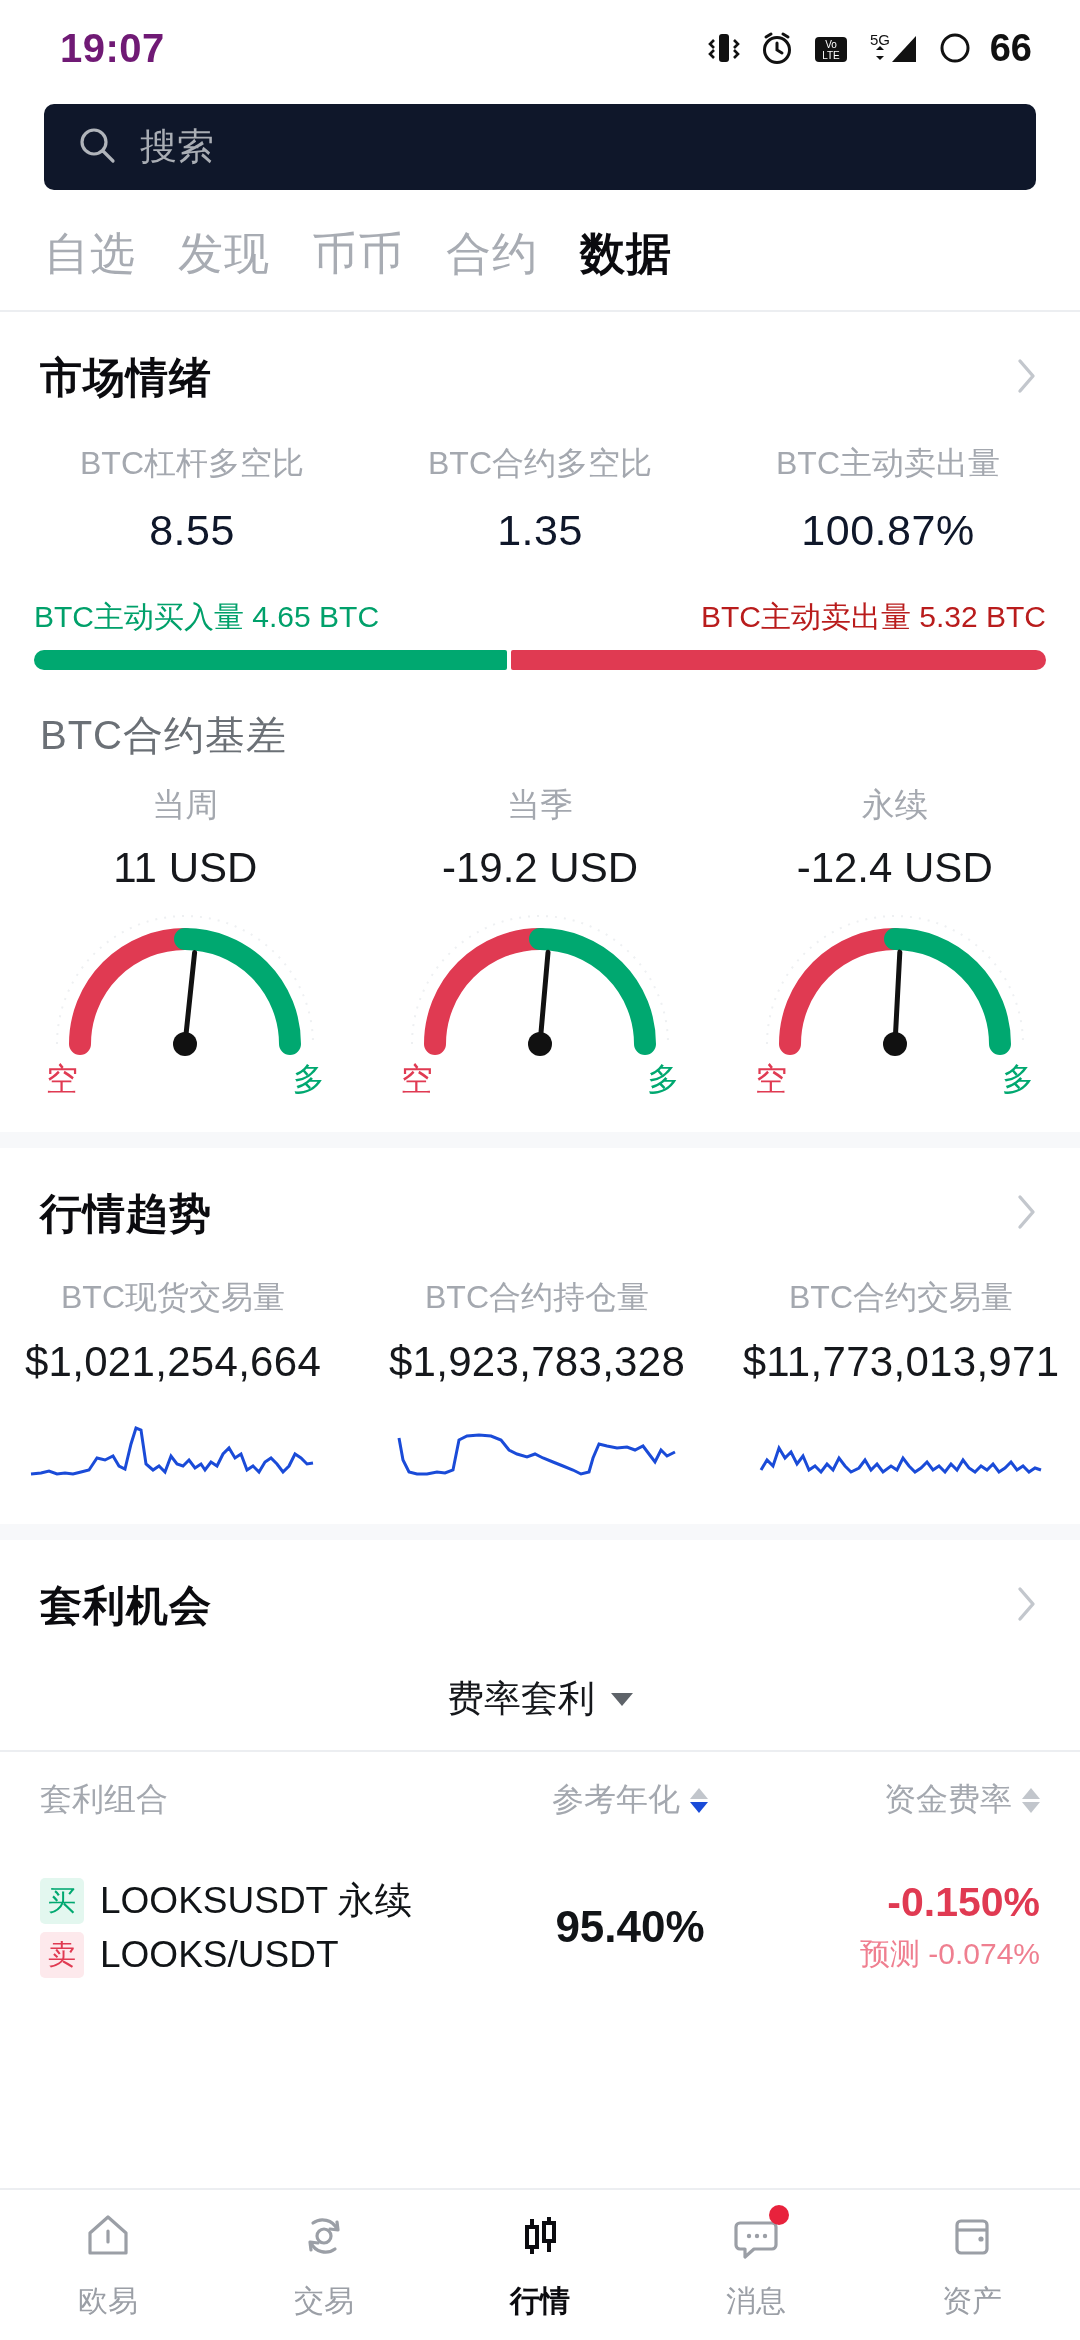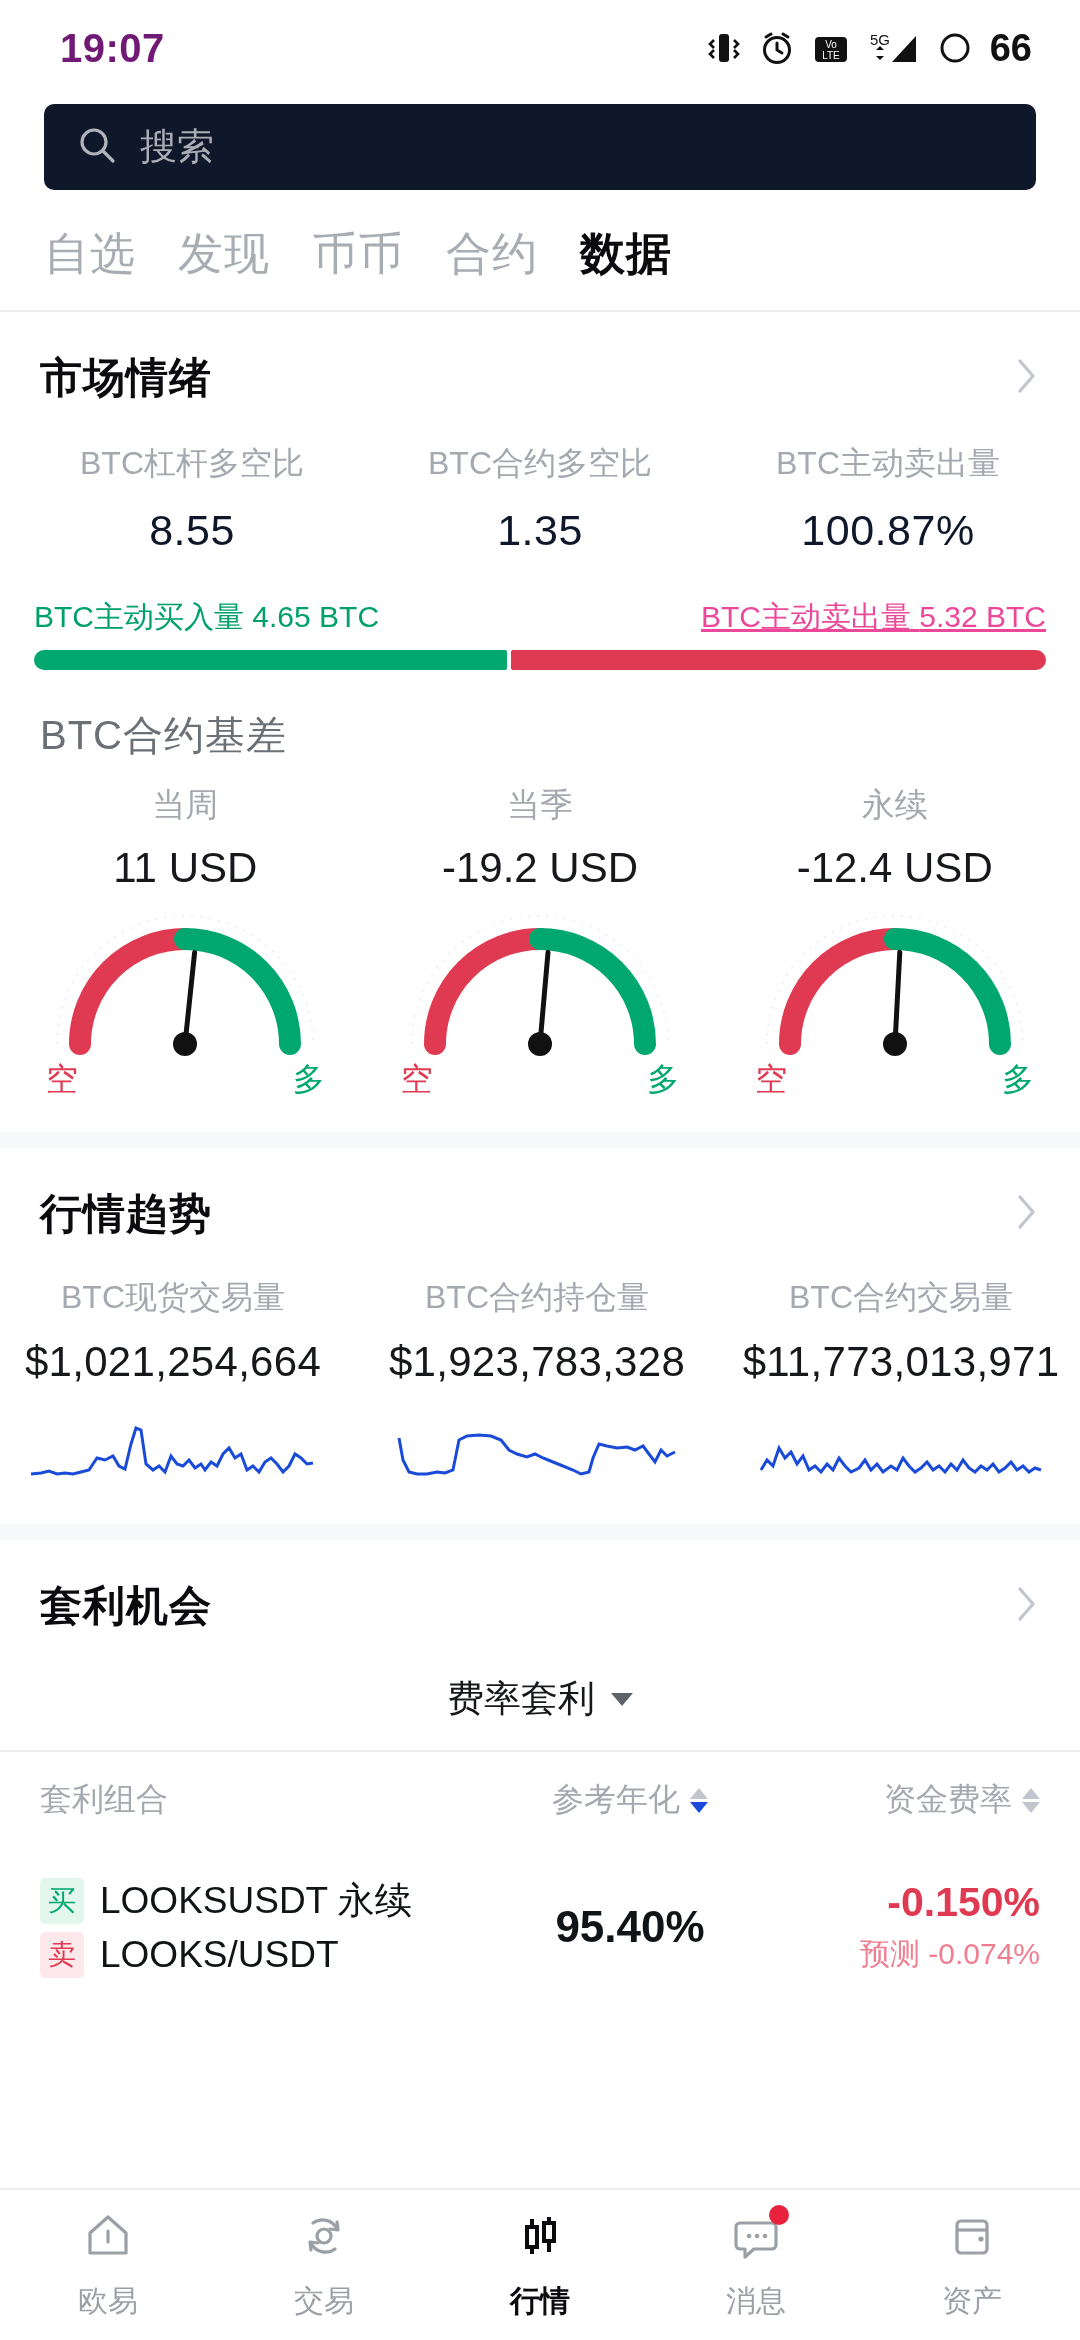--- a/index.html
+++ b/index.html
@@ -50,21 +50,21 @@
   
   .metrics { display: flex; padding: 26px 18px 0 18px; }
   .metric { flex: 1; text-align: center; }
   .metric-label { font-size: 32px; color: #a4a8af; margin-bottom: 20px; }
   .metric-value { font-size: 43px; color: #0f172a; letter-spacing: .5px; }
 
   
   .bs-wrap { padding: 42px 34px 0 34px; }
   .bs-labels { display: flex; justify-content: space-between; font-size: 30px; margin-bottom: 12px; }
   .bs-buy { color: #00a06a; }
-  .bs-sell { color: #ec4899; text-decoration: underline; }
+  .bs-sell { color: #b91c1c; }
   .bs-bar { height: 20px; display: flex; gap: 4px; }
   .bs-bar .buy { background: #00a870; border-radius: 10px 2px 2px 10px; }
   .bs-bar .sell { background: #e03a52; border-radius: 2px 10px 10px 2px; }
 
   
   .gauges { display: flex; padding: 10px 8px 30px 8px; }
   .gauge-cell { flex: 1; text-align: center; }
   .gauge-label { font-size: 33px; color: #a4a8af; margin-bottom: 16px; }
   .gauge-value { font-size: 42px; color: #16181c; margin-bottom: 12px; }
   .gauge-svg { display: block; margin: 0 auto; }

